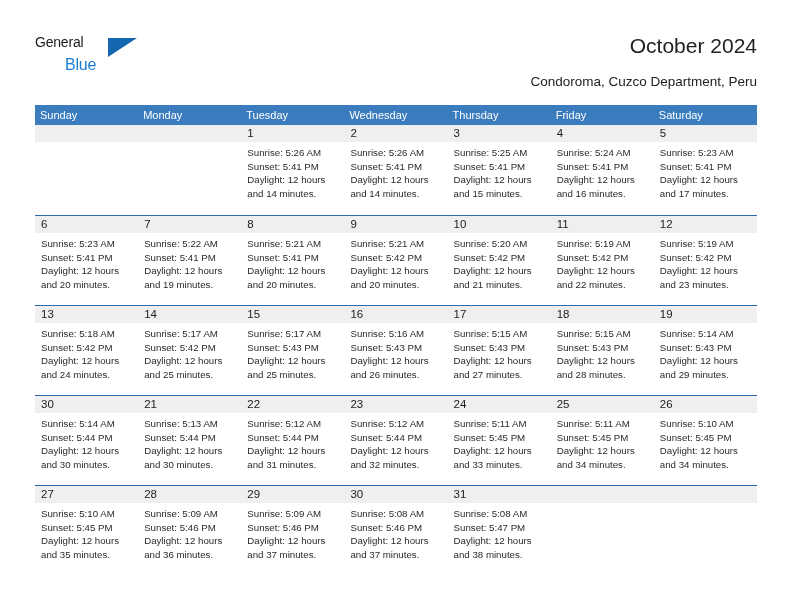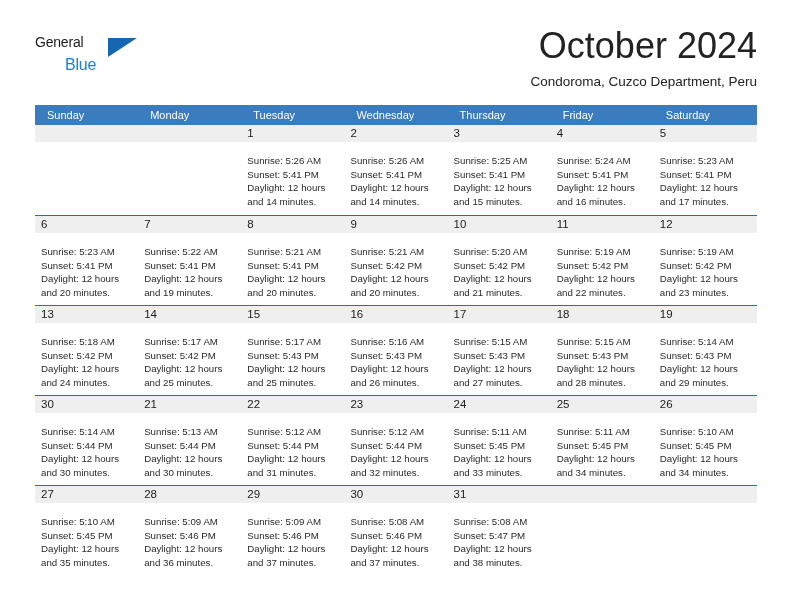--- a/index.html
+++ b/index.html
@@ -64,21 +64,21 @@
     font-family: "Liberation Sans", sans-serif;
   }
 
   .title-block {
     position: absolute;
     right: 0;
     top: 0;
     text-align: right;
   }
   .cal-title {
-    font-size: 36px;
+    font-size: 21px;
     color: #222222;
     line-height: 32px;
     white-space: nowrap;
   }
   .cal-subtitle {
     font-size: 13.5px;
     color: #222222;
     line-height: 20px;
     margin-top: 10px;
     white-space: nowrap;
@@ -94,21 +94,21 @@
   .weekday-row {
     display: flex;
     background: #3a7cbe;
     height: 20px;
   }
   .weekday {
     flex: 1 1 0;
     color: #ffffff;
     font-size: 11px;
     line-height: 20px;
-    padding-left: 12px;
+    padding-left: 5px;
     box-sizing: border-box;
     white-space: nowrap;
   }
   .week-row {
     display: flex;
     height: 90px;
     border-top: 1.6px solid #2a6cb0;
     box-sizing: border-box;
   }
   .week-row.first {
@@ -126,21 +126,21 @@
   }
   .day-num {
     position: absolute;
     left: 6px;
     top: 1px;
     font-size: 11.5px;
     color: #1c1c1c;
     line-height: 15px;
   }
   .day-lines {
-    padding: 12px 6px 0 6px;
+    padding: 4px 6px 0 6px;
   }
   .day-line {
     font-size: 9.7px;
     line-height: 13.6px;
     color: #2a2a2a;
     white-space: nowrap;
   }
   .day-cell.empty .day-band {
     background: #efefef;
   }

